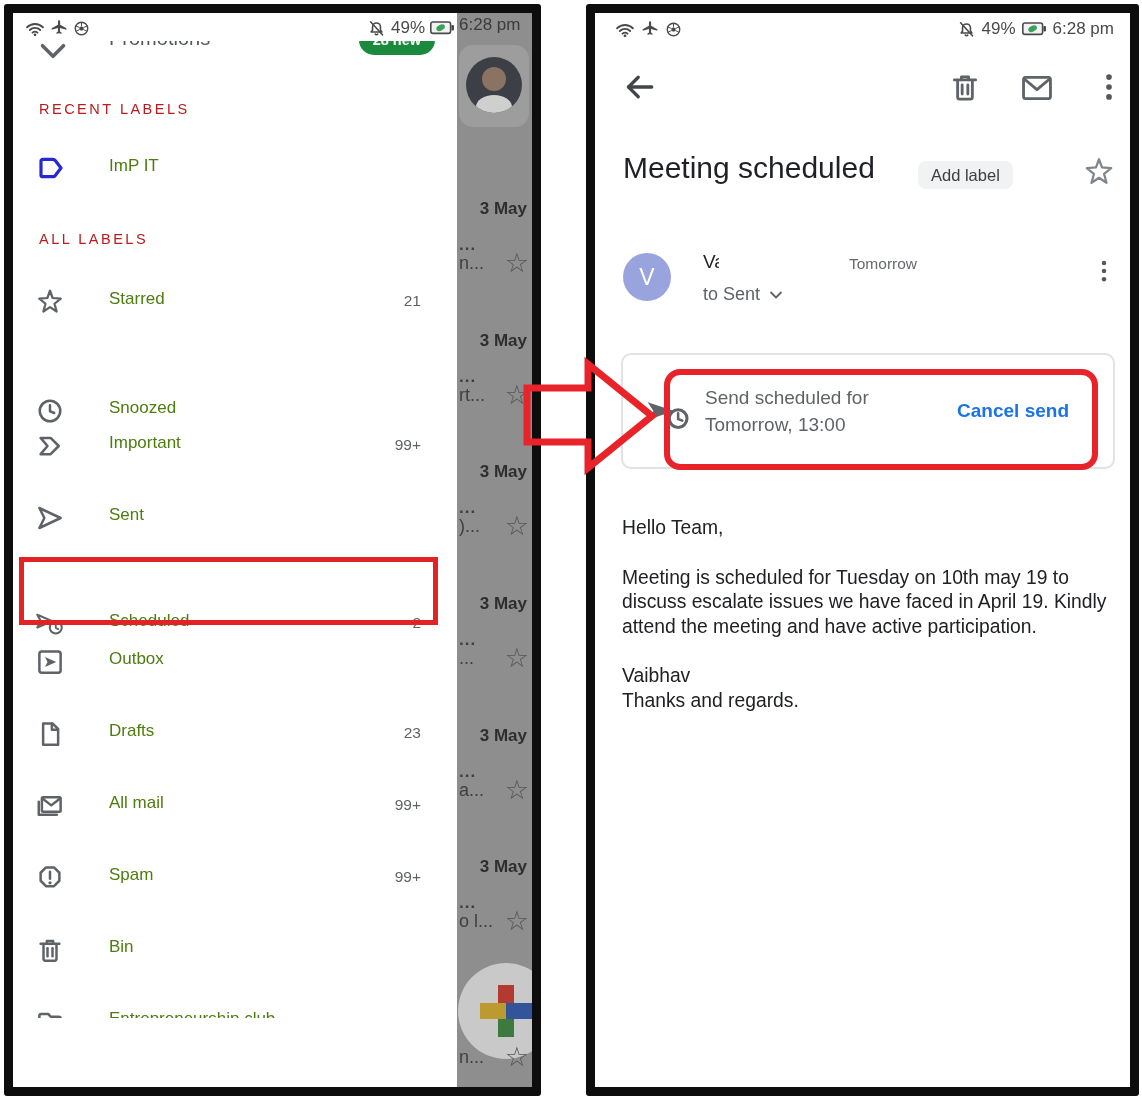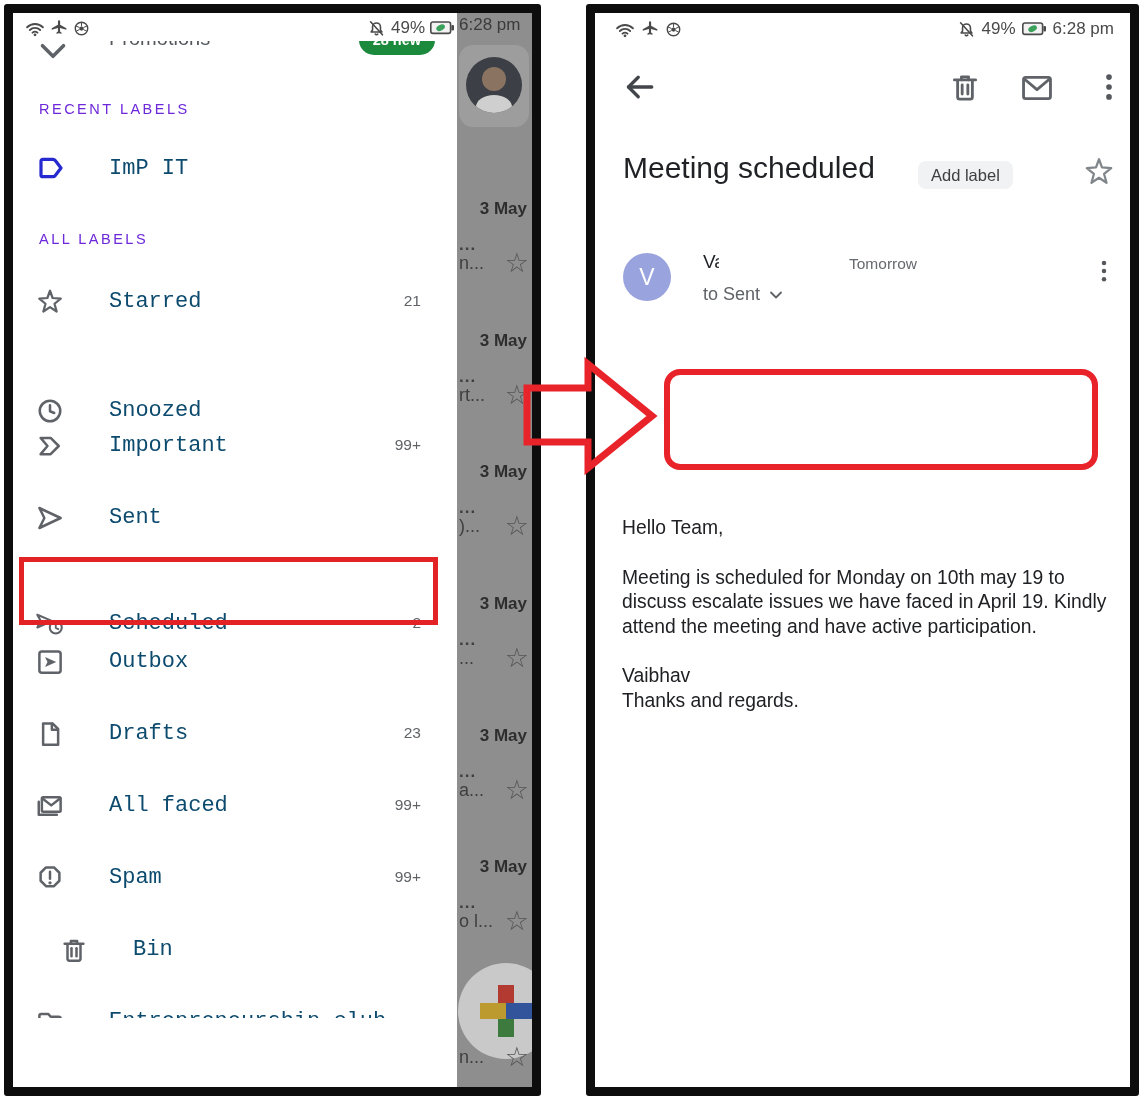--- a/index.html
+++ b/index.html
@@ -34,24 +34,24 @@
 
   
   .drawer{position:absolute;top:0;left:0;width:444px;height:100%;background:#fff;z-index:2;}
   .statusbar-left{position:absolute;top:0;left:0;width:444px;height:28px;background:#fff;z-index:6;display:flex;align-items:center;padding:2px 2px 0 12px;gap:5px;}
   .st-pct{font-size:17px;color:#4a4a4a;}
   .st-spacer{flex:1;}
   .promo-row{position:absolute;top:0;left:0;width:444px;height:58px;z-index:3;}
   .promo-chevron{position:absolute;left:22px;top:20px;}
   .promo-label{position:absolute;left:96px;top:14px;font-size:20px;color:#53575b;}
   .promo-badge{position:absolute;right:22px;top:12px;height:30px;line-height:30px;padding:0 14px;border-radius:15px;background:#1b8a3d;color:#fff;font-size:14.5px;font-weight:700;}
-  .sec-header{position:absolute;left:26px;font-size:14.5px;letter-spacing:2.5px;color:#6d28d9;font-weight:400;z-index:4;}
+  .sec-header{position:absolute;left:26px;font-size:14.5px;letter-spacing:2.5px;color:#b91c1c;font-weight:400;z-index:4;}
   .drawer-item{position:absolute;left:0;width:444px;height:40px;z-index:4;}
   .di-icon{position:absolute;left:22px;top:5px;width:30px;height:30px;}
-  .di-label{position:absolute;left:96px;top:7px;font-size:22px;color:#0c4a6e;font-family:Liberation Mono, monospace;}
+  .di-label{position:absolute;left:96px;top:7px;font-size:17px;color:#4d7c0f;}
   .di-count{position:absolute;right:36px;top:10px;font-size:15.5px;color:#5f6368;}
   .drawer-item.clipped{height:16px;overflow:hidden;}
   .redbox-left{position:absolute;left:6px;top:544px;width:419px;height:68px;border:5px solid #e32226;z-index:7;}
 
   
   .statusbar-right{position:absolute;top:0;left:0;right:0;height:28px;display:flex;align-items:center;padding:4px 16px 0 20px;gap:6px;background:#fff;}
   .ab-icon{position:absolute;cursor:pointer;}
   .title-row{position:absolute;left:28px;top:138px;width:500px;}
   .mail-title{position:absolute;left:0;top:0;font-size:30px;color:#1f2125;white-space:nowrap;}
   .add-label-chip{position:absolute;left:295px;top:10px;height:28px;line-height:28px;padding:0 13px;background:#f1f2f3;border-radius:8px;font-size:16.5px;color:#3c4043;white-space:nowrap;}
@@ -276,35 +276,35 @@
               <span class="di-count">23</span>
             </div>
             <div class="drawer-item" style="top: 773px;">
               <span class="di-icon">
                 <svg width="30" height="30" viewBox="0 0 24 24">
                   <rect x="5.5" y="5" width="15" height="11.5" rx="1" stroke="#5f6368" stroke-width="2" fill="none"></rect>
                   <polyline points="6,6 13,11.5 20,6" stroke="#5f6368" stroke-width="2" stroke-linecap="round" stroke-linejoin="round" fill="none"></polyline>
                   <path d="M3 8.5V19h14.5" stroke="#5f6368" stroke-width="2" stroke-linecap="round" stroke-linejoin="round" fill="none"></path>
                 </svg>
               </span>
-              <span class="di-label">All faced</span>
+              <span class="di-label">All mail</span>
               <span class="di-count">99+</span>
             </div>
             <div class="drawer-item" style="top: 845px;">
               <span class="di-icon">
                 <svg width="30" height="30" viewBox="0 0 24 24">
                   <path d="M8.8 3.5h6.4l4.3 4.3v6.4l-4.3 4.3H8.8l-4.3-4.3V7.8z" stroke="#5f6368" stroke-width="2" stroke-linecap="round" stroke-linejoin="round" fill="none"></path>
                   <line x1="12" y1="7" x2="12" y2="12.6" stroke="#5f6368" stroke-width="2" stroke-linecap="round"></line>
                   <circle cx="12" cy="15.8" r="1.3" fill="#5f6368"></circle>
                 </svg>
               </span>
               <span class="di-label">Spam</span>
               <span class="di-count">99+</span>
             </div>
-            <div class="drawer-item" style="top: 917px; margin-left: 24px;">
+            <div class="drawer-item" style="top: 917px;">
               <span class="di-icon">
                 <svg width="30" height="30" viewBox="0 0 24 24">
                   <path d="M6.8 7.5V19a1.5 1.5 0 0 0 1.5 1.5h7.4a1.5 1.5 0 0 0 1.5-1.5V7.5" stroke="#5f6368" stroke-width="2" stroke-linecap="round" stroke-linejoin="round" fill="none"></path>
                   <line x1="4.5" y1="7" x2="19.5" y2="7" stroke="#5f6368" stroke-width="2" stroke-linecap="round"></line>
                   <path d="M9.5 7V4.8h5V7" stroke="#5f6368" stroke-width="2" stroke-linecap="round" stroke-linejoin="round" fill="none"></path>
                   <line x1="10" y1="10.5" x2="10" y2="17" stroke="#5f6368" stroke-width="2" stroke-linecap="round"></line>
                   <line x1="14" y1="10.5" x2="14" y2="17" stroke="#5f6368" stroke-width="2" stroke-linecap="round"></line>
                 </svg>
               </span>
               <span class="di-label">Bin</span>
@@ -431,26 +431,40 @@
         </span>
       <div class="recipient">
         <span>to Sent</span>
         <span>
             <svg width="16" height="12" viewBox="0 0 16 12">
               <polyline points="3,3.5 8,8.5 13,3.5" stroke="#5f6368" stroke-width="1.8" stroke-linecap="round" stroke-linejoin="round" fill="none"></polyline>
             </svg>
           </span>
       </div>
 
+      <div class="banner">
+        <span class="banner-icon">
+            <svg width="46" height="38" viewBox="0 0 36 30">
+              <polygon points="2,8 23,15 2,22 6.5,15" fill="#5f6368"></polygon>
+              <circle cx="26" cy="21" r="7" fill="#fff" stroke="#5f6368" stroke-width="2.4"></circle>
+              <polyline points="26,16.8 26,21.3 29.3,22.6" stroke="#5f6368" stroke-width="2" stroke-linecap="round" stroke-linejoin="round" fill="none"></polyline>
+            </svg>
+          </span>
+        <div class="banner-text">
+          <div>Send scheduled for</div>
+          <div>Tomorrow, 13:00</div>
+        </div>
+        <span class="banner-action">Cancel send</span>
+      </div>
       <div class="redbox-right"></div>
 
       <div class="mail-body">
         <p>Hello Team,</p>
         <div class="para-gap"></div>
-        <p>Meeting is scheduled for Monday on 10th may 19 to discuss escalate issues we have faced in April 19. Kindly attend the meeting and have active participation.</p>
+        <p>Meeting is scheduled for Tuesday on 10th may 19 to discuss escalate issues we have faced in April 19. Kindly attend the meeting and have active participation.</p>
         <div class="para-gap"></div>
         <p>Vaibhav</p>
         <p>Thanks and regards.</p>
       </div>
 
     </div>
   </div>
 
   <svg class="red-arrow" width="170" height="130" viewBox="0 0 170 130">
     <polygon points="29,40 90,40 90,16 154,68 90,120 90,94 29,94" fill="none" stroke="#e8232a" stroke-width="7" stroke-linejoin="miter"></polygon>

